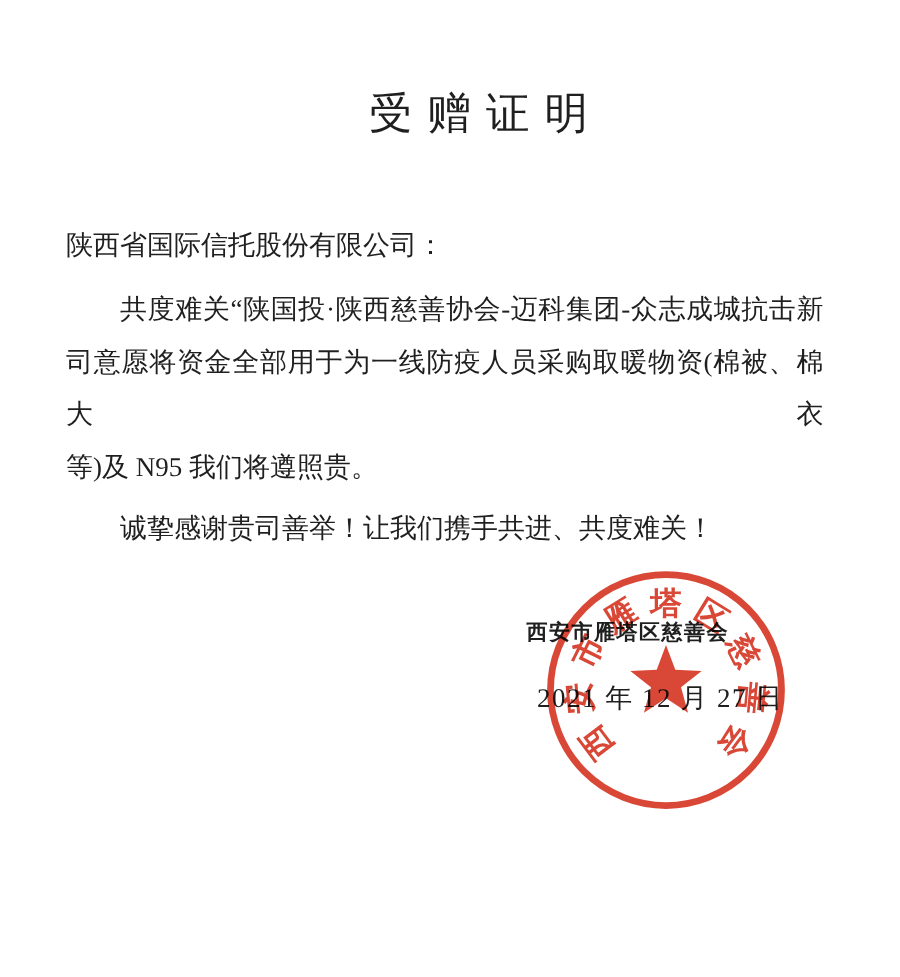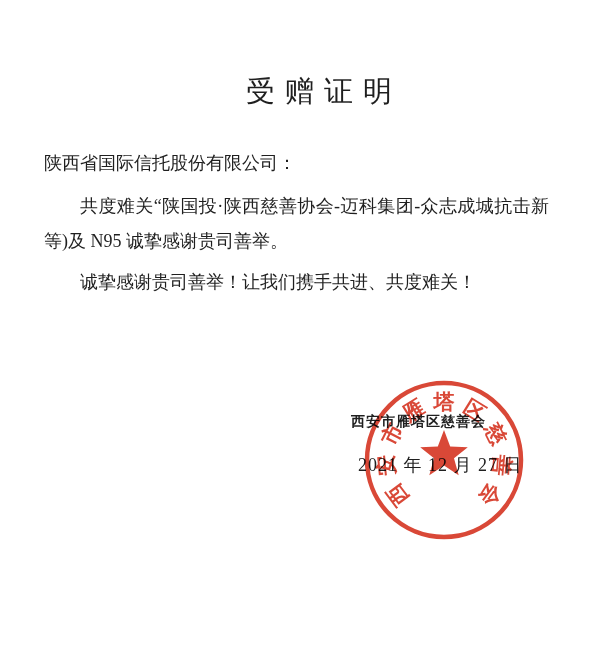--- a/index.html
+++ b/index.html
@@ -11,21 +11,21 @@
   .page{
     position:relative;
     width:600px;height:651px;
     background:var(--paper);
     overflow:hidden;
     font-family:"Liberation Serif","DejaVu Serif",serif;
     color:var(--text-color);
   }
   .title{
     position:absolute;
-    left:246px;top:72px;
+    left:246px;top:56px;
     font-size:29px;
     letter-spacing:10px;
     white-space:nowrap;
     font-weight:normal;
     margin:0;
   }
   .content{
     position:absolute;
     left:44px;top:146px;
     width:505px;
@@ -83,21 +83,22 @@
 </head>
 <body>
 
 <div class="page">
 
   <h1 class="title">受赠证明</h1>
 
   <div class="content">
     <div class="line">陕西省国际信托股份有限公司：</div>
     <div class="line justify indent first-body">共度难关“陕国投·陕西慈善协会-迈科集团-众志成城抗击新</div>
-    <div class="line">等)及 N95 诚挚感谢贵司善举。</div>
+    <div class="line justify">司意愿将资金全部用于为一线防疫人员采购取暖物资(棉被、棉大衣</div>
+    <div class="line">等)及 N95 我们将遵照贵。</div>
     <div class="line indent closing">诚挚感谢贵司善举！让我们携手共进、共度难关！</div>
   </div>
 
   <div class="signature">西安市雁塔区慈善会</div>
   <div class="sig-date">2021 年 12 月 27 日</div>
 
   <svg class="seal" viewBox="0 0 180 180" xmlns="http://www.w3.org/2000/svg">
     <circle class="seal-ring" cx="90" cy="90" r="77"></circle>
     <polygon class="seal-star" points="90,60 96.2,76.5 113.8,77.3 100,88.2 104.7,105.2 90,95.5 75.3,105.2 80,88.2 66.2,77.3 83.8,76.5"></polygon>
     <g>

